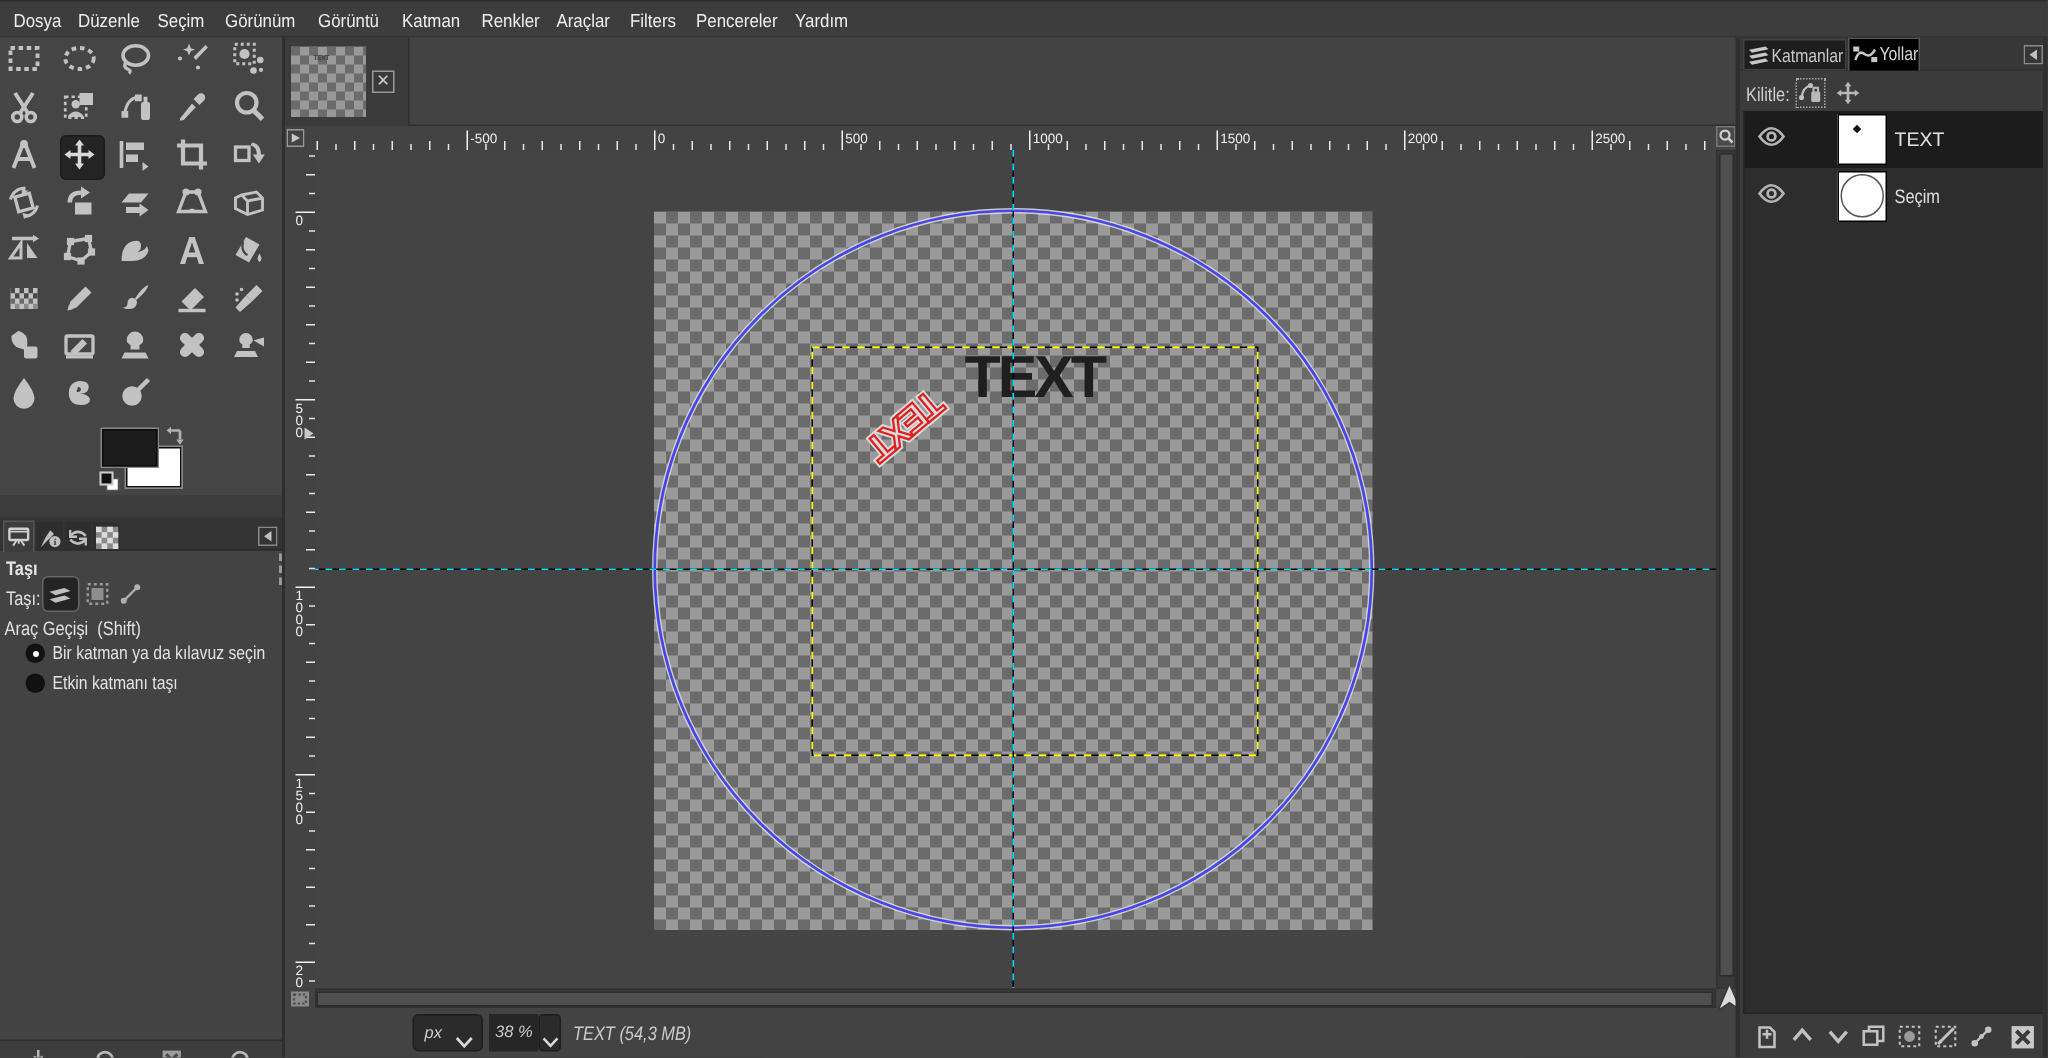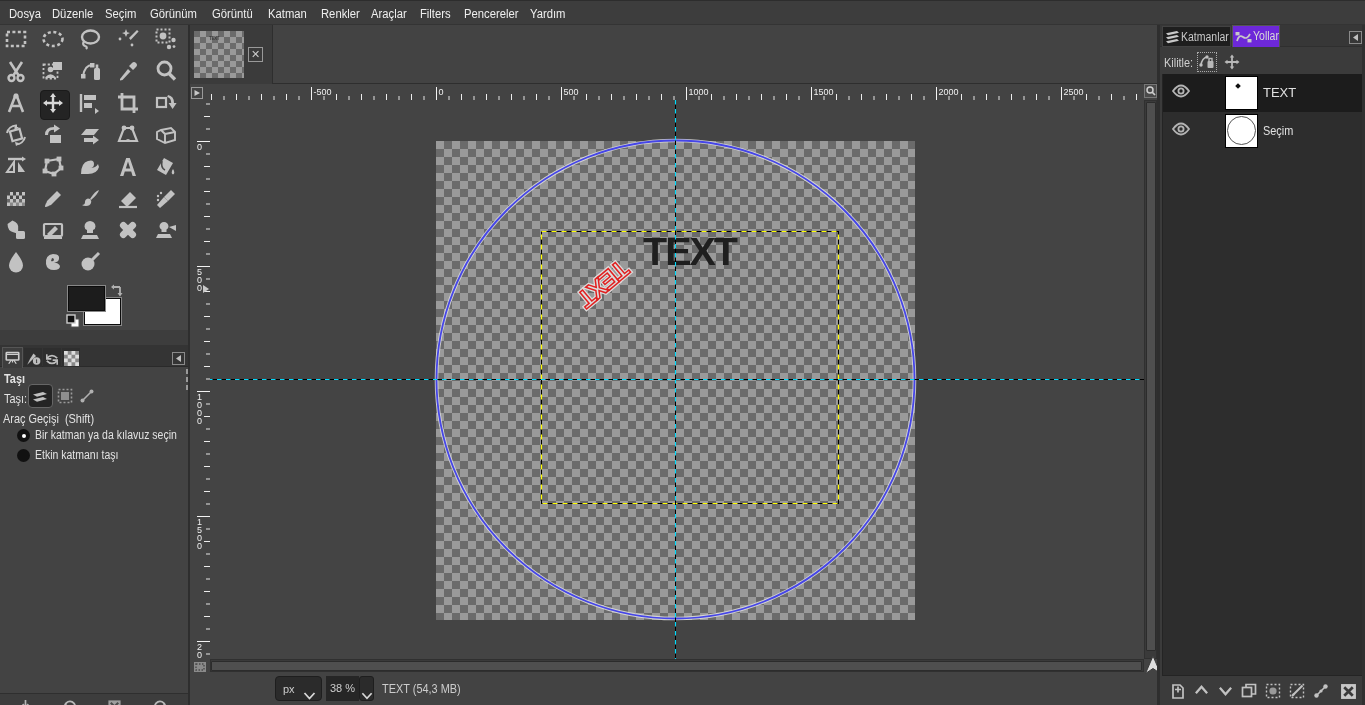--- a/index.html
+++ b/index.html
@@ -599,21 +599,21 @@
   <div class="abs" style="left:955.5px;top:77px;width:10px;height:549px;background:#4f4f4f;border:1px solid #2c2c2c;border-radius:1px;"></div>
 
   <div class="abs" style="left:20px;top:634px;width:934px;height:13px;background:#3a3a3a;border:1px solid #303030;"></div>
   <div class="abs" style="left:21px;top:635.5px;width:931px;height:10px;background:#4f4f4f;border:1px solid #2c2c2c;border-radius:1px;"></div>
 
   <div class="abs" style="left:3px;top:634px;"><svg width="14" height="12" viewBox="0 0 14 12">
 <rect x="1" y="1" width="12" height="10" fill="#8a8a8a"></rect>
         <rect x="3" y="3" width="8" height="6" fill="none" stroke="#4a4a4a" stroke-width="1.4" stroke-dasharray="1.5 1.5"></rect>
       </svg></div>
 
-  <div class="abs" style="left:0;top:647px;width:970px;height:33px;background:#434343;">
+  <div class="abs" style="left:0;top:647px;width:970px;height:33px;background:#434343;font-style:italic;">
     <div class="abs" style="left:85px;top:4px;width:47px;height:25px;background:#2b2b2b;border:1px solid #1e1e1e;border-radius:4px;color:#cccccc;">
       <span style="position:absolute;left:7px;top:6px;font-size:11px;">px</span>
       <span style="position:absolute;right:5px;top:9px;"><svg width="13" height="8" viewBox="0 0 13 8">
             <path d="M1.5 1 L6.5 6.5 L11.5 1" fill="none" stroke="#d8d8d8" stroke-width="1.8"></path>
           </svg></span>
     </div>
     <div class="abs" style="left:136px;top:4px;width:33px;height:25px;background:#262626;color:#cccccc;">
       <span style="position:absolute;left:4px;top:6px;font-size:11px;">38 %</span>
     </div>
     <div class="abs" style="left:169px;top:4px;width:15px;height:25px;background:#2b2b2b;border:1px solid #1e1e1e;border-radius:3px;">
@@ -634,21 +634,21 @@
 
   <div class="abs" style="left:2px;top:1px;width:69px;height:21px;background:#1e1e1e;border:1px solid #424242;color:#c8c8c8;">
     <span style="position:absolute;left:2px;top:3px;"><svg width="15" height="14" viewBox="0 0 15 14">
 <path d="M1 3.2 L12 1 L14 2.8 L3 5.2 Z" fill="#c8c8c8"></path>
 <path d="M1 7.2 L12 5 L14 6.8 L3 9.2 Z" fill="#c8c8c8"></path>
 <path d="M1 11.2 L12 9 L14 10.8 L3 13.2 Z" fill="#c8c8c8"></path>
         </svg></span>
     <span class="cond" style="position:absolute;left:18px;top:3px;font-size:12.5px;">Katmanlar</span>
   </div>
 
-  <div class="abs" style="left:72px;top:0;width:48px;height:22px;background:#6d28d9;border:1px solid #555;border-bottom:none;color:#d8d8d8;">
+  <div class="abs" style="left:72px;top:0;width:48px;height:22px;background:#000000;border:1px solid #555;border-bottom:none;color:#d8d8d8;">
     <span style="position:absolute;left:2px;top:4px;"><svg width="17" height="13" viewBox="0 0 17 13">
 <path d="M2 10 Q4 3 8 6 Q12 9 15 3" fill="none" stroke="#c8c8c8" stroke-width="1.7"></path>
 <rect x="0.5" y="1" width="4" height="3.4" fill="#c8c8c8"></rect>
           <rect x="12.5" y="8" width="4" height="3.4" fill="#c8c8c8"></rect>
         </svg></span>
     <span class="cond" style="position:absolute;left:20px;top:3px;font-size:12.5px;">Yollar</span>
   </div>
   <div class="abs" style="left:189px;top:5px;"><svg width="13" height="13" viewBox="0 0 13 13">
 <rect x="0.5" y="0.5" width="12" height="12" fill="none" stroke="#8a8a8a" stroke-width="1"></rect>
         <path d="M9 3 L4 6.5 L9 10 Z" fill="#c0c0c0"></path>

